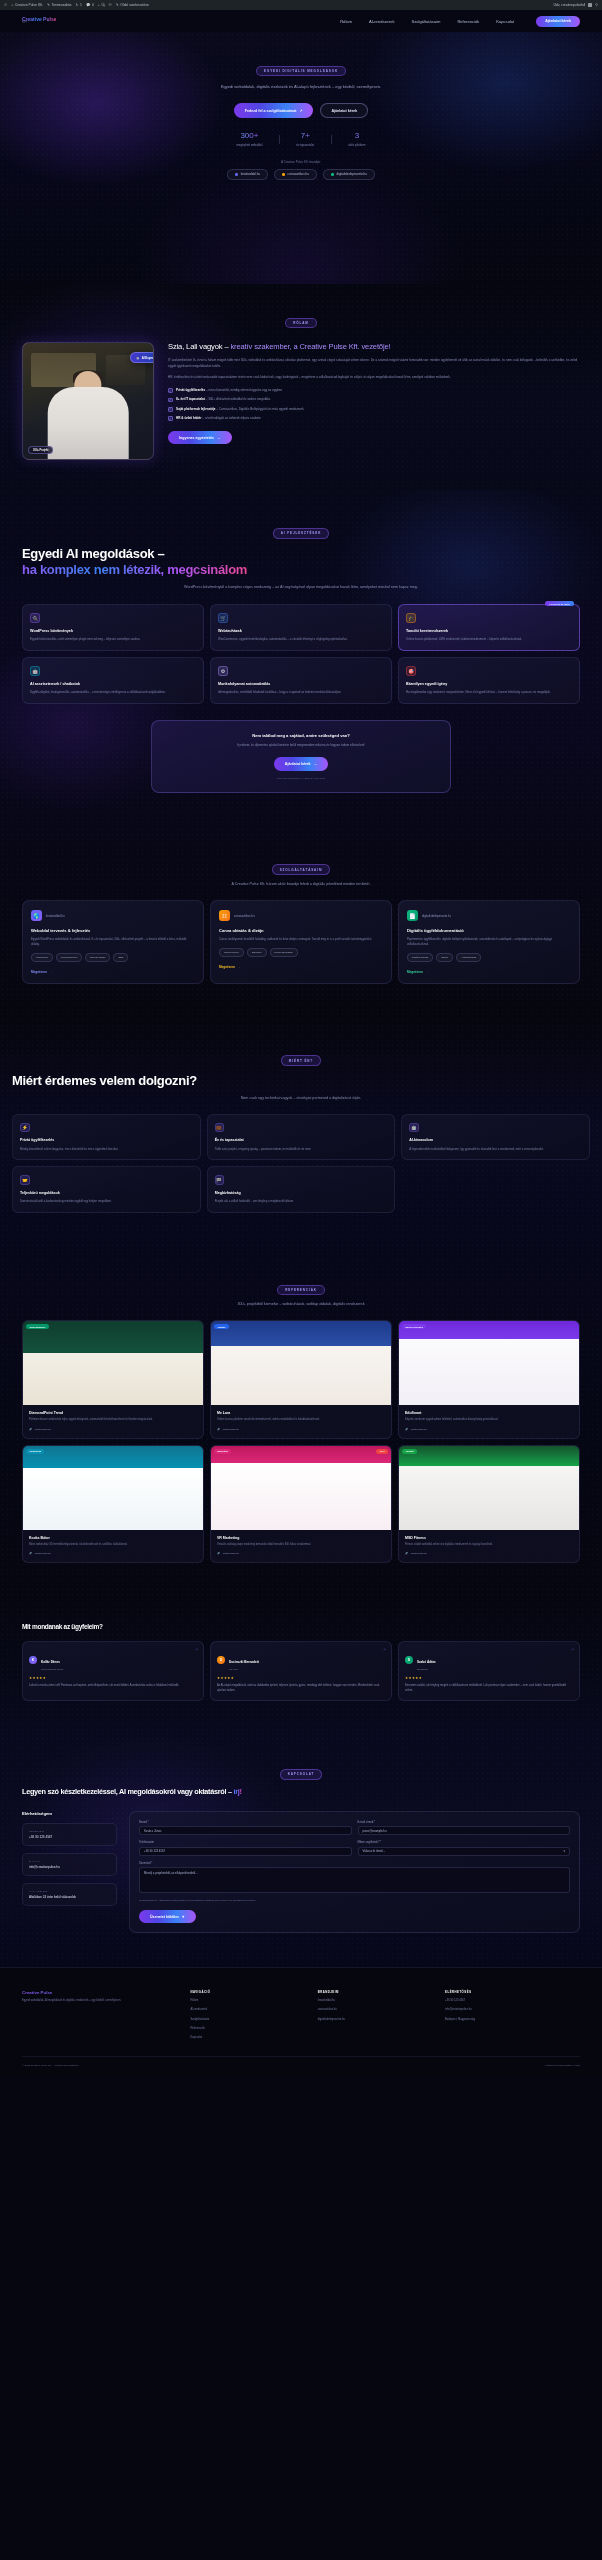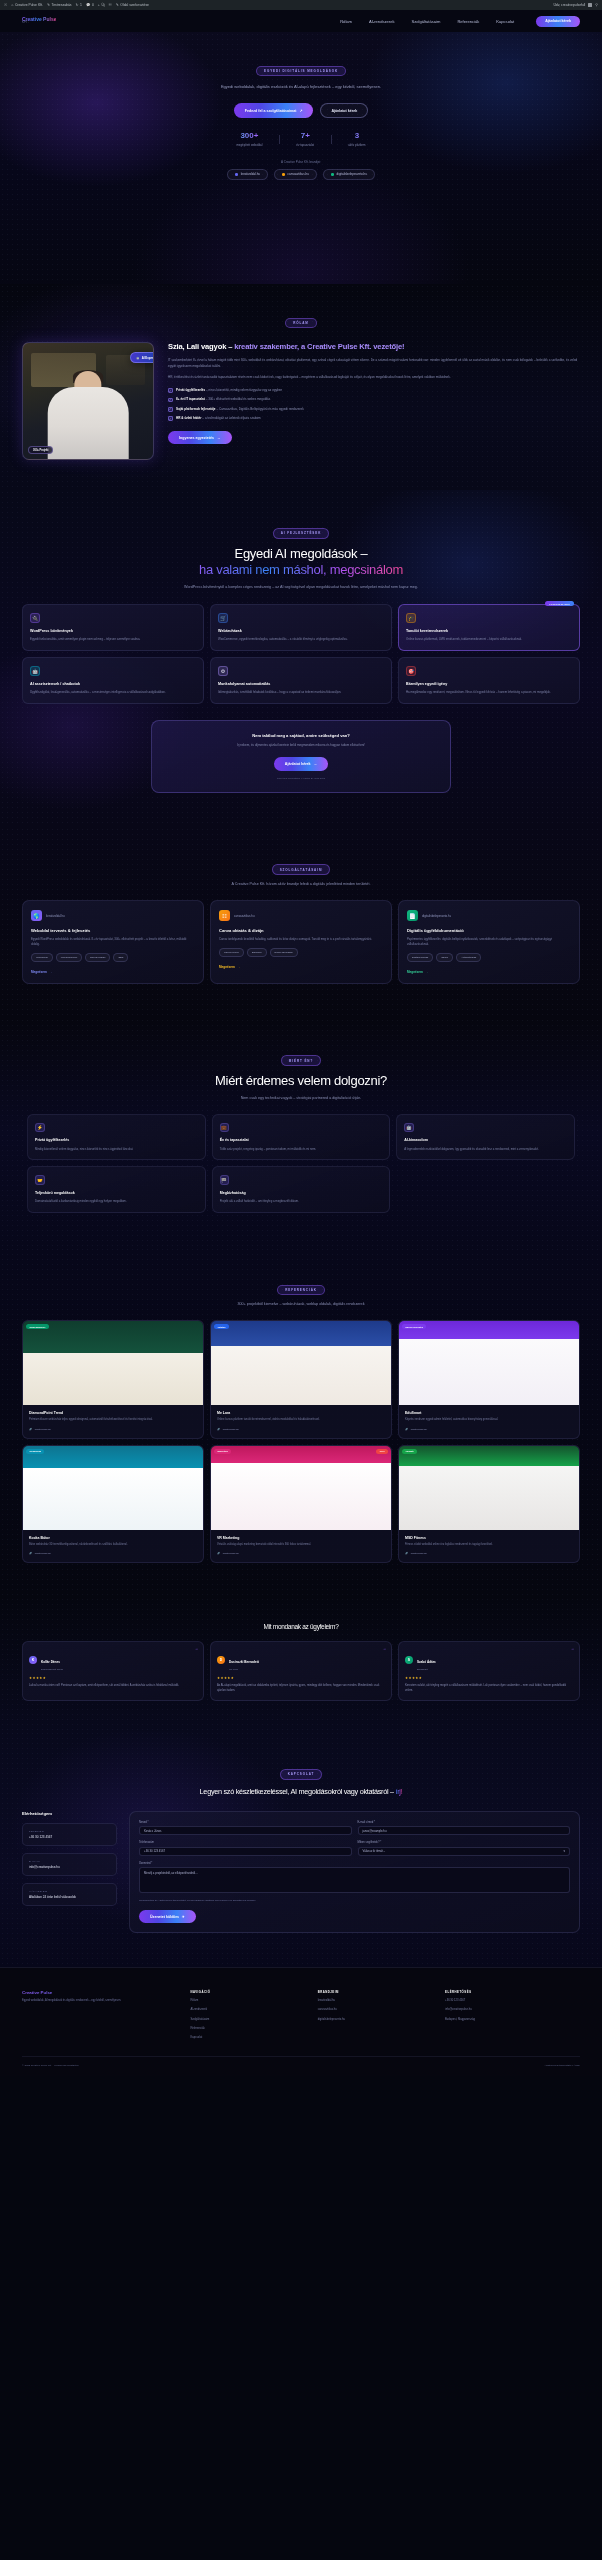--- a/index.html
+++ b/index.html
@@ -15,21 +15,21 @@
 
   
   .nav{position:relative;z-index:50;height:22px;display:flex;align-items:center;padding:0 22px;background:rgba(8,9,22,.55)}
   .brand{display:flex;flex-direction:column;line-height:1}
   .brand .b1{font-size:5px;font-weight:700;background:linear-gradient(90deg,#8b5cf6,#3b82f6,#ec4899);-webkit-background-clip:text;background-clip:text;color:transparent}
   .brand .b2{font-size:2.6px;color:#6d74a0;letter-spacing:.4px;margin-top:.5px}
   .navlinks{margin-left:auto;display:flex;gap:17px;align-items:center}
   .navlinks a{font-size:4.1px;color:#b7bcd8;text-decoration:none;white-space:nowrap}
   .navcta{margin-left:22px;font-size:3.6px;font-weight:700;color:#fff;padding:3.5px 9px;border-radius:20px;background:linear-gradient(90deg,#7c3aed,#3b82f6,#a855f7);white-space:nowrap}
   .pill{display:inline-block;font-size:3px;letter-spacing:.9px;font-weight:700;color:#a99bf8;border:.4px solid rgba(139,92,246,.45);background:rgba(90,60,190,.22);border-radius:20px;padding:2.4px 7px;text-transform:uppercase}
-  .h2{font-size:13px;font-weight:400;color:#fff;line-height:1.22;letter-spacing:-.3px;text-align:center}
+  .h2{font-size:13px;font-weight:700;color:#fff;line-height:1.22;letter-spacing:-.3px;}
   .h2 .grad{background:linear-gradient(90deg,#8b5cf6,#3b82f6,#a855f7,#ec4899);-webkit-background-clip:text;background-clip:text;color:transparent}
   .lead{font-size:3.7px;color:#8b90b5;text-align:center;line-height:1.65;max-width:255px;margin:6px auto 0}
   .center{text-align:center}
 
   
   .hero{position:relative;min-height:252px;padding-top:26px;overflow:hidden;
     background:
       radial-gradient(ellipse 180px 120px at 16% 28%, rgba(76,40,160,.45), transparent 70%),
       radial-gradient(ellipse 200px 130px at 84% 20%, rgba(30,58,138,.40), transparent 70%),
       radial-gradient(ellipse 240px 160px at 50% 95%, rgba(40,20,90,.35), transparent 70%),
@@ -40,21 +40,21 @@
   .hero .inner{position:relative;z-index:3;text-align:center}
   .hero h1{font-size:15.5px;font-weight:700;color:#fff;line-height:1.2;margin-top:9px;letter-spacing:-.4px}
   .hero h1 .g{background:linear-gradient(90deg,#8b5cf6 0%,#6366f1 25%,#3b82f6 50%,#a855f7 75%,#ec4899 100%);-webkit-background-clip:text;background-clip:text;color:transparent}
   .hero .sub{font-size:4px;color:#9a9fc2;line-height:1.7;max-width:232px;margin:8px auto 0}
   .btnrow{display:flex;gap:7px;justify-content:center;margin-top:12px}
   .btn-p{font-size:3.6px;font-weight:700;color:#fff;padding:4.6px 11px;border-radius:20px;background:linear-gradient(90deg,#7c3aed,#4f46e5,#3b82f6,#a855f7);white-space:nowrap;display:flex;align-items:center;gap:3px}
   .btn-o{font-size:3.6px;font-weight:600;color:#e4e6f6;padding:4.6px 10px;border-radius:20px;border:.5px solid rgba(150,150,220,.42);background:rgba(255,255,255,.03);white-space:nowrap}
   .stats{display:flex;justify-content:center;gap:0;margin-top:14px}
   .stat{padding:0 17px;position:relative}
   .stat+.stat:before{content:"";position:absolute;left:0;top:3px;bottom:3px;width:.4px;background:rgba(130,130,190,.28)}
-  .stat .n{font-size:8px;font-weight:700;background:linear-gradient(90deg,#60a5fa,#a855f7);-webkit-background-clip:text;background-clip:text;color:transparent;line-height:1}
+  .stat .n{font-size:8px;font-weight:400;background:linear-gradient(90deg,#60a5fa,#a855f7);-webkit-background-clip:text;background-clip:text;color:transparent;line-height:1}
   .stat .l{font-size:2.9px;color:#7e84aa;margin-top:2.5px;white-space:nowrap}
   .brandline{font-size:3px;color:#6b7098;margin-top:13px}
   .brandpills{display:flex;gap:6px;justify-content:center;margin-top:5px}
   .bp{display:flex;align-items:center;gap:3px;font-size:3px;color:#b6bada;border:.4px solid rgba(130,130,200,.26);background:rgba(255,255,255,.035);border-radius:20px;padding:2.6px 7px;white-space:nowrap}
   .dot{width:2.6px;height:2.6px;border-radius:50%}
 
   
   .about{position:relative;padding:26px 22px 30px;
     background:radial-gradient(ellipse 200px 150px at 20% 45%, rgba(60,35,130,.28), transparent 70%),
                linear-gradient(180deg,#05060f,#08091b 60%,#070818)}
@@ -64,21 +64,21 @@
     background:linear-gradient(165deg,#3a3226 0%,#2a2a22 30%,#1a1d26 60%,#141722 100%)}
   .photo .win{position:absolute;left:6%;top:8%;width:50%;height:30%;background:linear-gradient(180deg,#6b5f42,#8a7a52);opacity:.55;border-radius:2px}
   .photo .win2{position:absolute;right:6%;top:10%;width:30%;height:26%;background:linear-gradient(180deg,#4a4334,#2e2b24);opacity:.5;border-radius:2px}
   .photo .person{position:absolute;left:50%;transform:translateX(-50%);bottom:0;width:62%;height:62%;
     background:linear-gradient(180deg,#e9e6e2 0%,#dedad6 55%,#c9c6c4 100%);border-radius:26px 26px 0 0}
   .photo .head{position:absolute;left:50%;transform:translateX(-50%);bottom:52%;width:21%;height:24%;background:#d9b89a;border-radius:50% 50% 45% 45%}
   .photo .hair{position:absolute;left:50%;transform:translateX(-50%);bottom:66%;width:23%;height:11%;background:#2a211c;border-radius:50% 50% 0 0}
   .photo .tag{position:absolute;left:5px;bottom:5px;font-size:2.6px;font-weight:700;color:#fff;background:rgba(20,18,40,.82);border:.4px solid rgba(150,130,230,.45);border-radius:8px;padding:1.8px 4px}
   .badge-ai{position:absolute;right:-7px;top:9px;display:flex;align-items:center;gap:2px;font-size:2.8px;font-weight:700;color:#fff;background:linear-gradient(90deg,#4338ca,#1e40af);border:.4px solid rgba(160,150,255,.5);border-radius:10px;padding:2.4px 5px;box-shadow:0 2px 8px rgba(0,0,0,.5)}
   .about .col{flex:1;min-width:0}
-  .about h3{font-size:7.6px;font-weight:700;line-height:1.32;color:#fff;letter-spacing:-.15px}
+  .about h3{font-size:7.6px;font-weight:400;line-height:1.32;color:#fff;letter-spacing:-.15px}
   .about h3 .p{color:#a78bfa}
   .about p{font-size:3.05px;color:#868bb0;line-height:1.82;margin-top:6px}
   .checks{margin-top:7px;display:flex;flex-direction:column;gap:4.5px}
   .chk{display:flex;gap:3.5px;align-items:flex-start}
   .chk .bx{width:4.6px;height:4.6px;flex:none;border-radius:1.4px;border:.4px solid rgba(140,120,240,.6);background:rgba(90,70,200,.28);display:flex;align-items:center;justify-content:center;font-size:3px;color:#a78bfa;margin-top:.3px}
   .chk .tx{font-size:3.05px;color:#8d92b6;line-height:1.55}
   .chk .tx b{color:#fff;font-weight:700}
   .about .btn-p{display:inline-flex;margin-top:10px}
 
   
@@ -105,21 +105,21 @@
   .pcard .hd{display:flex;align-items:center;gap:4px}
   .pcard .lg{width:11px;height:11px;border-radius:3px;display:flex;align-items:center;justify-content:center;font-size:5.5px;color:#fff;flex:none}
   .pcard .dom{font-size:2.9px;color:#9096bd;white-space:nowrap;overflow:hidden}
   .pcard h4{font-size:4.1px;font-weight:700;color:#fff;margin-top:7px;line-height:1.3}
   .pcard p{font-size:2.8px;color:#7c81a6;line-height:1.72;margin-top:4px}
   .tags{display:flex;flex-wrap:wrap;gap:3px;margin-top:6px}
   .tag{font-size:2.4px;color:#a9aed0;border:.4px solid rgba(130,130,200,.26);background:rgba(255,255,255,.035);border-radius:8px;padding:1.8px 4px;white-space:nowrap}
   .pcard .lnk{font-size:3.1px;font-weight:700;margin-top:8px;display:flex;align-items:center;gap:2.5px}
 
   
-  .why{position:relative;padding:30px 27px 34px;background:linear-gradient(180deg,#06060f,#090920 50%,#07071a)}
+  .why{position:relative;padding:30px 12px 34px;background:linear-gradient(180deg,#06060f,#090920 50%,#07071a)}
   .wcard{border:.45px solid rgba(120,120,190,.15);background:linear-gradient(160deg,rgba(20,20,45,.72),rgba(13,13,31,.8));border-radius:6px;padding:8px 7px}
   .wcard .ico{width:9.5px;height:9.5px;border-radius:3px;background:rgba(90,70,200,.25);border:.4px solid rgba(140,120,240,.3);display:flex;align-items:center;justify-content:center;font-size:4.6px;margin-bottom:6px}
   .wcard h4{font-size:3.6px;font-weight:700;color:#fff;line-height:1.3}
   .wcard p{font-size:2.8px;color:#7b80a5;line-height:1.72;margin-top:3.5px}
 
   
   .port{position:relative;padding:30px 22px 34px;background:linear-gradient(180deg,#07071a,#05060f)}
   .pf{border:.45px solid rgba(120,120,190,.17);background:rgba(15,15,34,.85);border-radius:6px;overflow:hidden;display:flex;flex-direction:column}
   .pf .shot{height:84px;position:relative;overflow:hidden}
   .pf .chipr{position:absolute;top:3px;left:3px;right:3px;display:flex;justify-content:space-between;z-index:4}
@@ -310,21 +310,21 @@
           <span>→</span>
         </div>
     </div>
   </div>
 </section>
 
 <section class="ai">
   <div class="dots"></div>
   <div class="center" style="position:relative;z-index:2"><span class="pill">AI fejlesztések</span></div>
   <h2 class="h2" style="position:relative;z-index:2;margin-top:7px">
-    <span>Egyedi AI megoldások –</span><br><span class="grad">ha valami nem máshol, megcsinálom</span>
+    <span>Egyedi AI megoldások –</span><br><span class="grad">ha komplex nem létezik, megcsinálom</span>
   </h2>
   <p class="lead">WordPress bővítménytől a komplex céges rendszerig – az AI segítségével olyan megoldásokat hozok létre, amelyeket máshol nem kapsz meg.</p>
   <div class="grid3" style="position:relative;z-index:2">
     <div class="card">
         <div class="ico" style="background:rgba(139,92,246,.18);border:.4px solid rgba(139,92,246,.4)">🔌</div>
         <h4>WordPress bővítmények</h4>
         <p>Egyedi funkcionalitás, amit semmilyen plugin nem ad meg – teljesen személyre szabva.</p>
       </div>
     <div class="card">
         <div class="ico" style="background:rgba(59,130,246,.18);border:.4px solid rgba(59,130,246,.4)">🛒</div>

